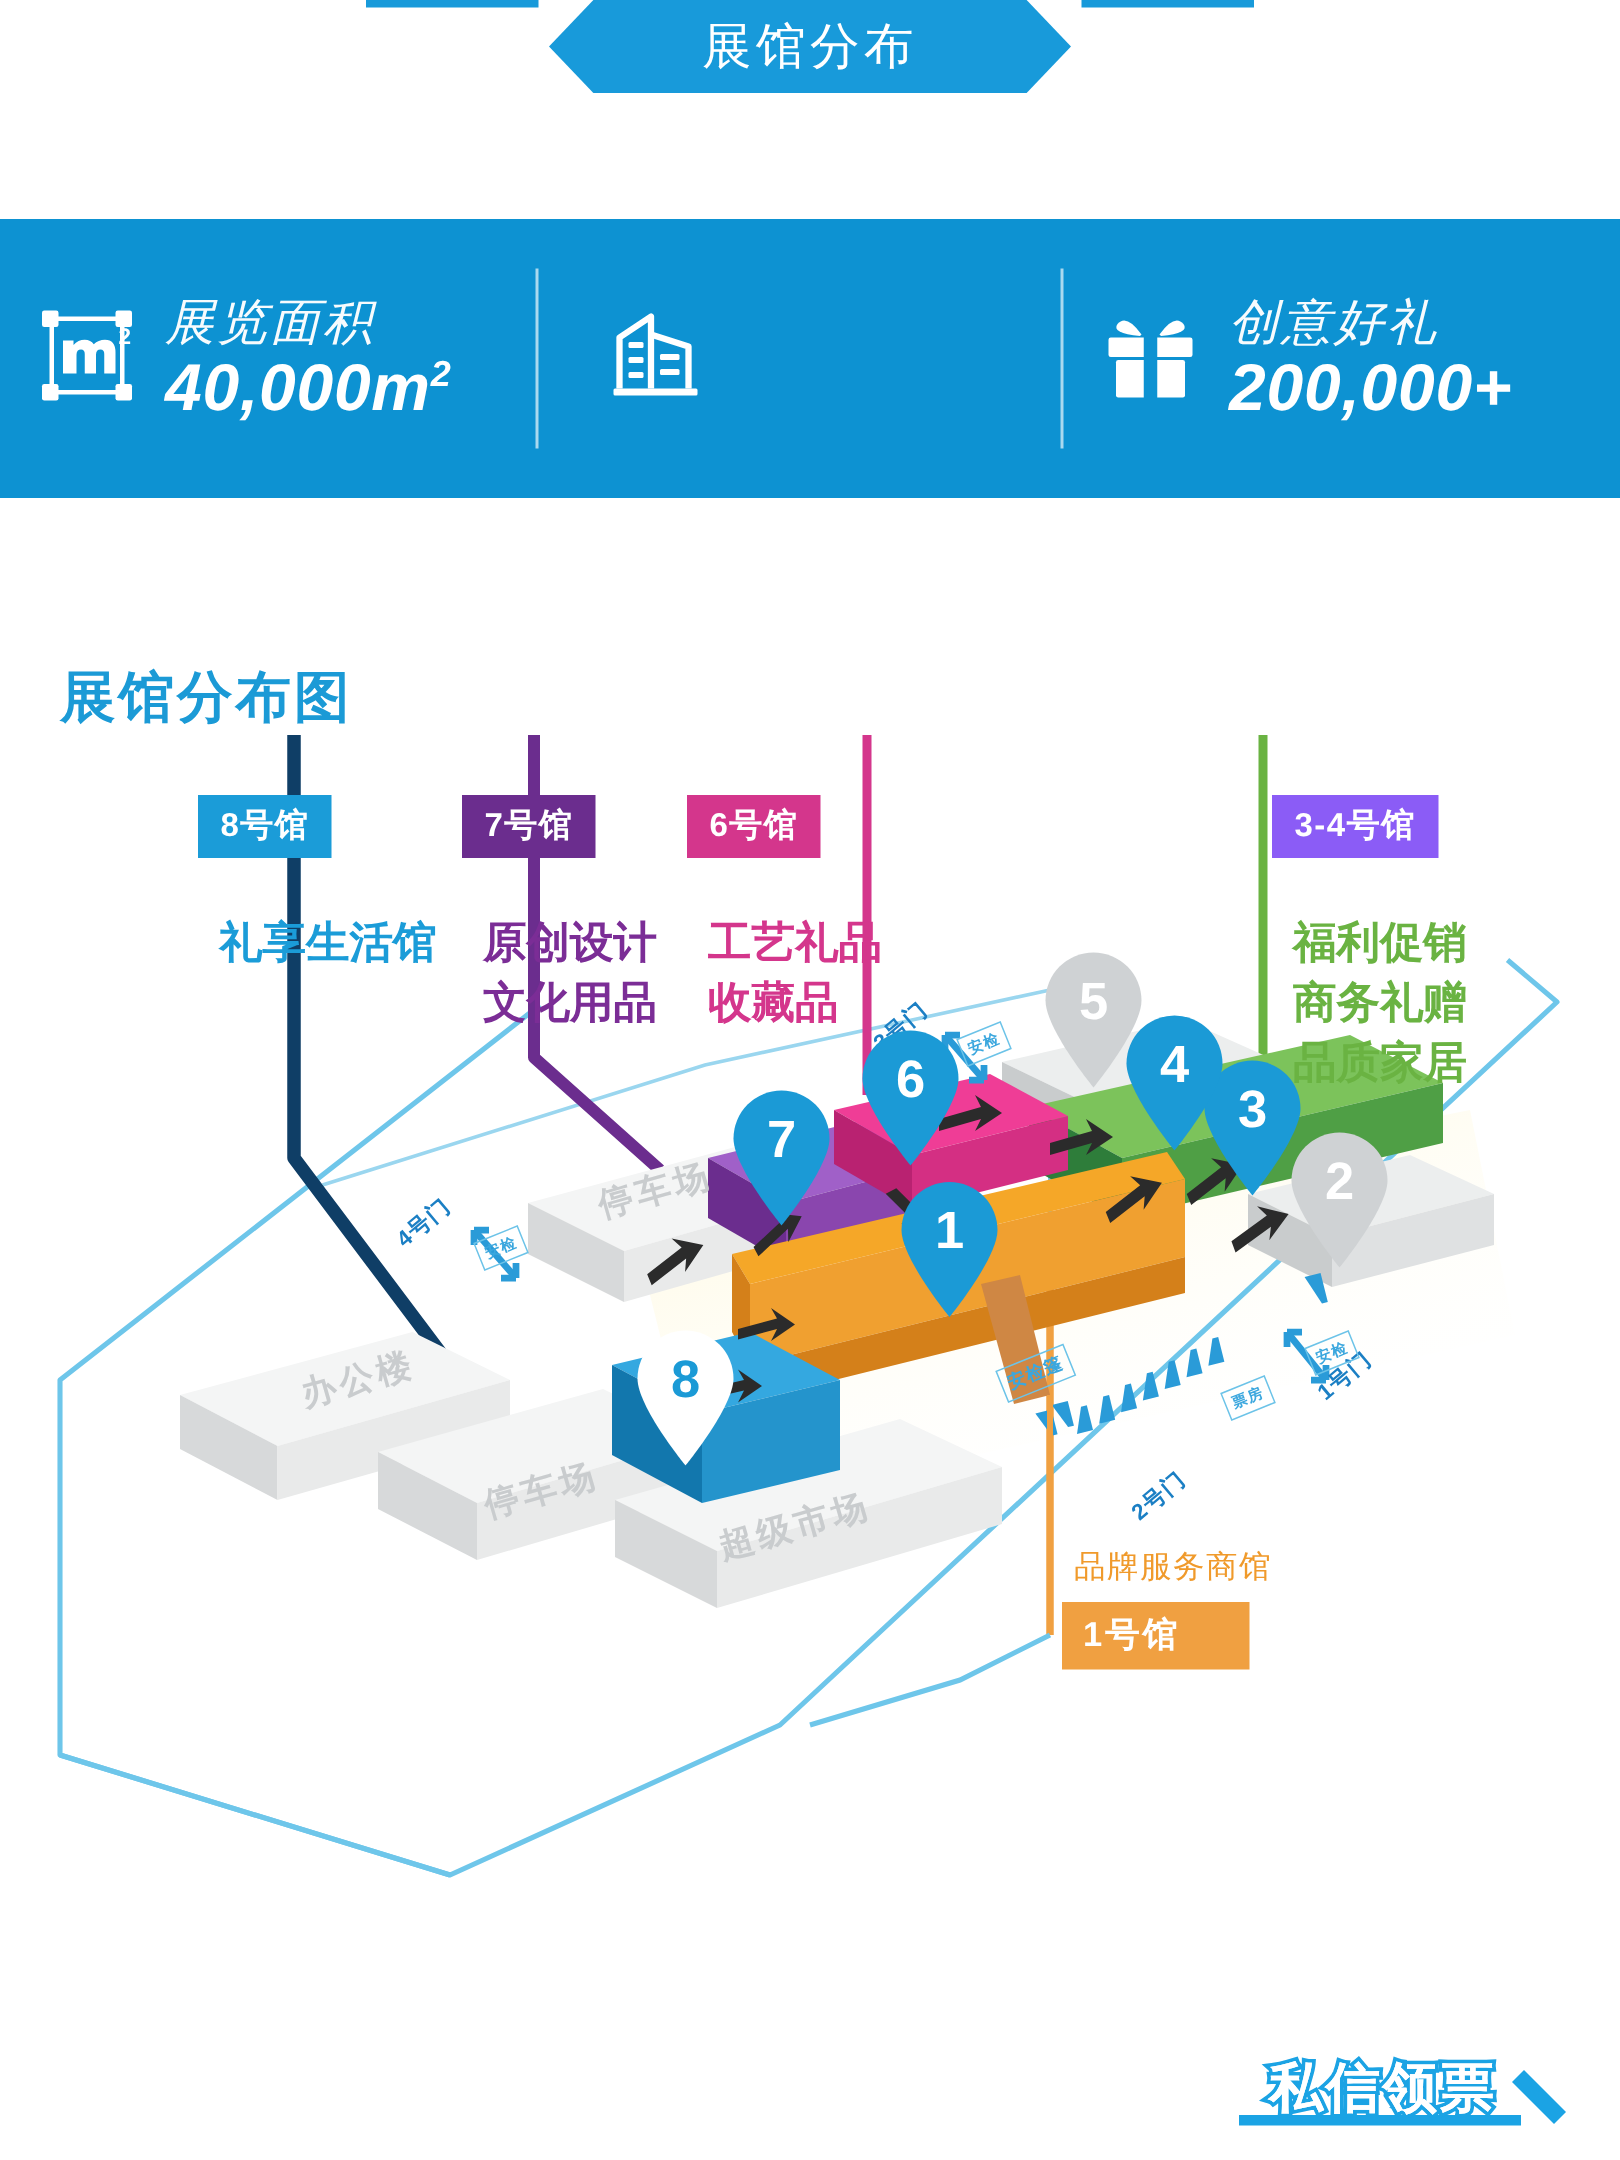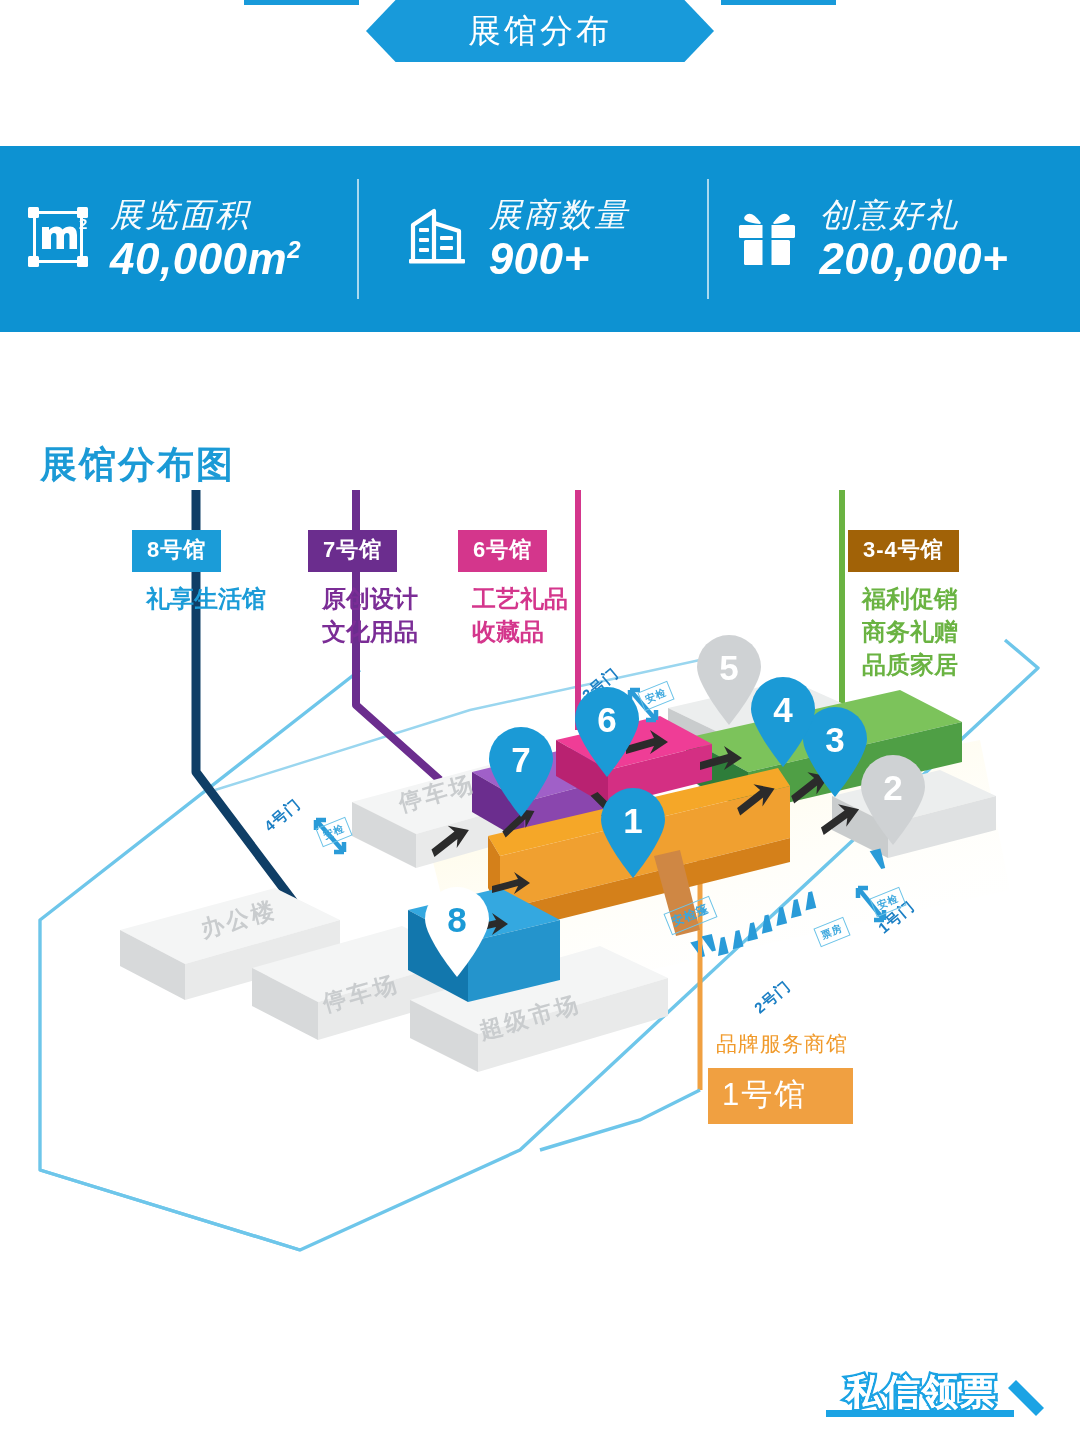--- a/index.html
+++ b/index.html
@@ -60,33 +60,33 @@
   .map svg { display: block; }
 
   
   .hall-card { position: absolute; }
   .hall-head {
     display: inline-block; padding: 5px 15px 7px 15px;
     color: #fff; font-size: 22px; font-weight: bold; letter-spacing: 1px;
     white-space: nowrap;
   }
   .hall-body {
-    padding: 10px 0 0 14px; font-size: 24px; font-weight: bold;
-    line-height: 1.38; white-space: nowrap;
+    padding: 10px 0 0 14px; font-size: 29px; font-weight: bold;
+    line-height: 1.38; white-space: nowrap; margin-top: 27px;
   }
 
   
   .hall-bottom { position: absolute; left: 708px; top: 1030px; }
   .hall-bottom .sub {
     color: #f09a2b; font-size: 21px; font-weight: normal; letter-spacing: 1px;
     padding-left: 8px; margin-bottom: 10px; white-space: nowrap;
   }
   .hall-bottom .tag {
     display: inline-block; background: #f0a041; color: #fff;
-    font-size: 31px; font-weight: normal; letter-spacing: 2px;
+    font-size: 23px; font-weight: bold; letter-spacing: 2px;
     padding: 6px 46px 8px 14px;
   }
 
   
   .mtxt { position: absolute; white-space: nowrap; }
   .bldg-label {
     color: #c9ccce; font-size: 23px; font-weight: bold; letter-spacing: 3px;
   }
   .gate-label { color: #1b7fc4; font-size: 15px; font-weight: bold; letter-spacing: 1px; }
   .box-label {
@@ -167,24 +167,20 @@
           <g fill="#ffffff">
             <rect x="18" y="27" width="10" height="4" rx="1"></rect>
             <rect x="18" y="37" width="10" height="4" rx="1"></rect>
             <rect x="18" y="47" width="10" height="4" rx="1"></rect>
             <rect x="39" y="35" width="13" height="4" rx="1"></rect>
             <rect x="39" y="45" width="13" height="4" rx="1"></rect>
             <rect x="8" y="58" width="56" height="4.6" rx="1"></rect>
           </g>
         </svg>
       </div>
-      <div class="stat-txt">
-        <div class="stat-label">展商数量</div>
-        <div class="stat-value"><span>900+</span><sup></sup></div>
-      </div>
     </div>
 
     <div class="stat-div"></div>
 
     <div class="stat stat-2">
       <div class="stat-icon">
         <svg width="72" height="72" viewBox="0 0 72 72">
           <g fill="#ffffff">
             <path d="M30 22 Q20 8 14 15 Q9.5 21 29 23 Z"></path>
             <path d="M42 22 Q52 8 58 15 Q62.5 21 43 23 Z"></path>
@@ -450,21 +446,21 @@
 
   <div class="hall-card" style="left:458px; top:530px;">
     <div class="hall-head" style="background:#d4368c;">6号馆</div>
     <div class="hall-body" style="color:#d4368c;">
       <div>工艺礼品</div>
       <div>收藏品</div>
     </div>
   </div>
 
   <div class="hall-card" style="left:848px; top:530px;">
-    <div class="hall-head" style="background:#a16207;">3-4号馆</div>
+    <div class="hall-head" style="background:#8b5cf6;">3-4号馆</div>
     <div class="hall-body" style="color:#6ab342;">
       <div>福利促销</div>
       <div>商务礼赠</div>
       <div>品质家居</div>
     </div>
   </div>
 
   <div class="hall-bottom">
     <div class="sub">品牌服务商馆</div>
     <div class="tag">1号馆</div>

